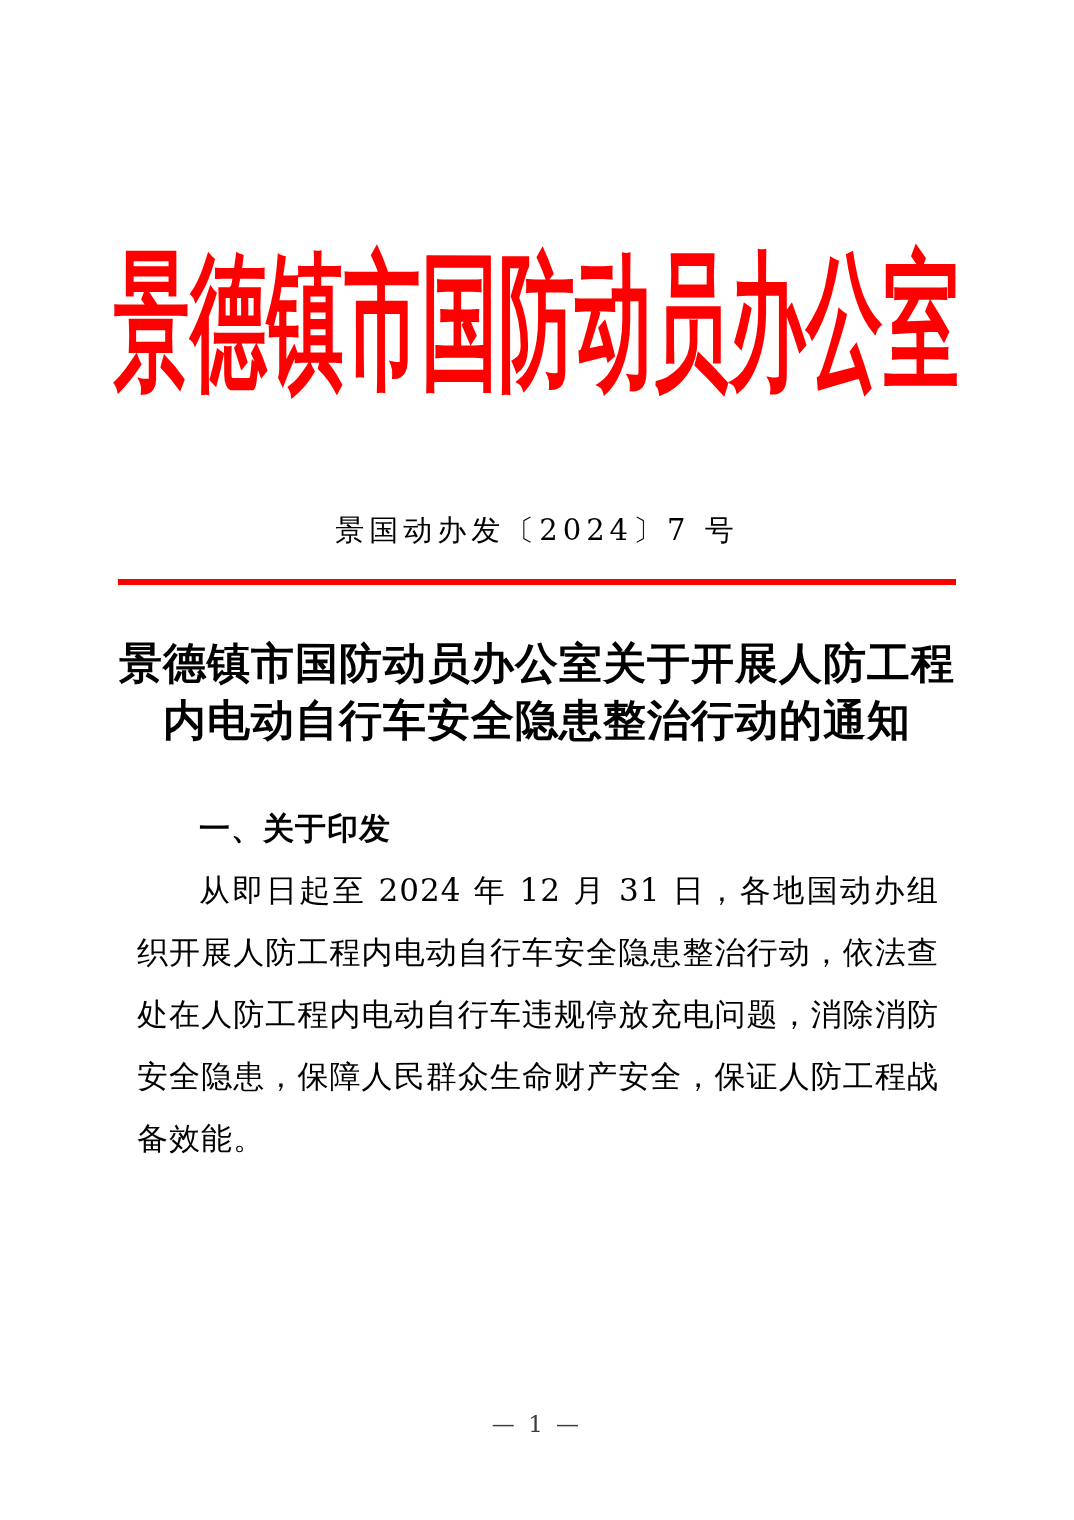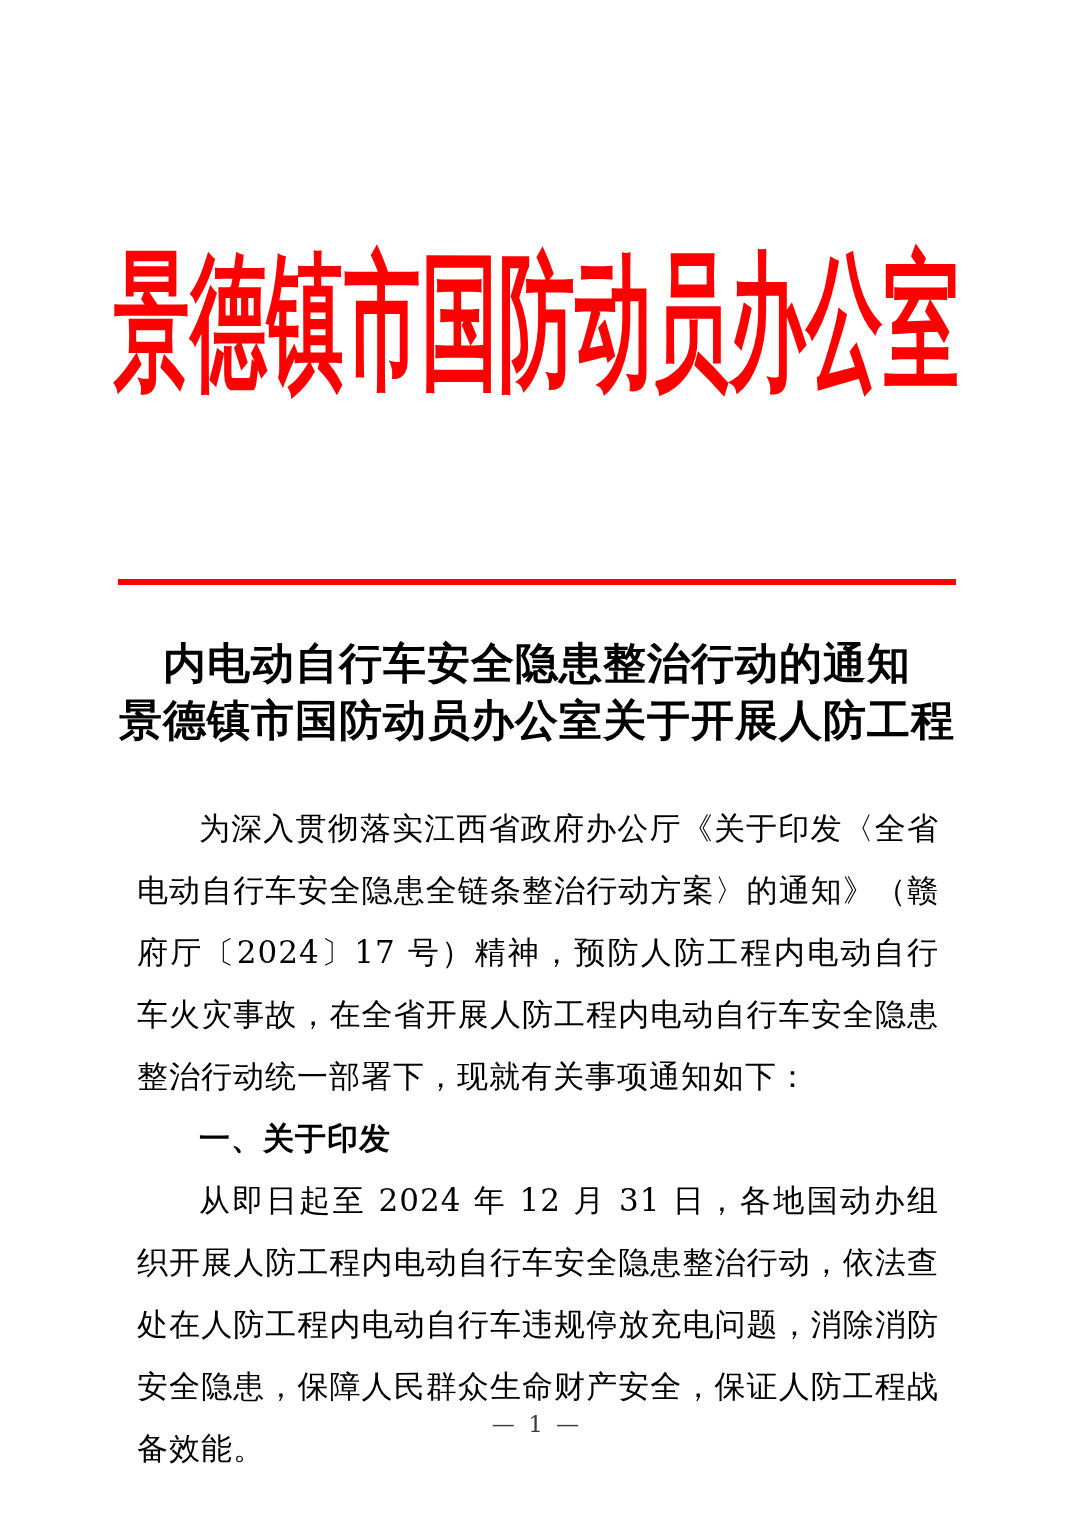--- a/index.html
+++ b/index.html
@@ -109,29 +109,29 @@
 </style>
 </head>
 <body>
 
 <div class="page">
 
   <div class="masthead">
     <span class="masthead-text">景德镇市国防动员办公室</span>
   </div>
 
+  <div class="doc-number">景国动办发〔2024〕7 号</div>
 
   <div class="red-divider"></div>
 
   <h1 class="doc-title">
+    <span class="title-line">景德镇市国防动员办公室关于开展人防工程</span>
     <span class="title-line">内电动自行车安全隐患整治行动的通知</span>
-    <span class="title-line">景德镇市国防动员办公室关于开展人防工程</span>
   </h1>
 
   <div class="body-block">
-    <p class="indent">为深入贯彻落实江西省政府办公厅《关于印发〈全省电动自行车安全隐患全链条整治行动方案〉的通知》（赣府厅〔2024〕17 号）精神，预防人防工程内电动自行车火灾事故，在全省开展人防工程内电动自行车安全隐患整治行动统一部署下，现就有关事项通知如下：</p>
     <p class="section-heading">一、关于印发</p>
     <p class="indent">从即日起至 2024 年 12 月 31 日，各地国动办组织开展人防工程内电动自行车安全隐患整治行动，依法查处在人防工程内电动自行车违规停放充电问题，消除消防安全隐患，保障人民群众生命财产安全，保证人防工程战备效能。</p>
   </div>
 
   <div class="footer">— 1 —</div>
 
 </div>
 
 </body></html>

